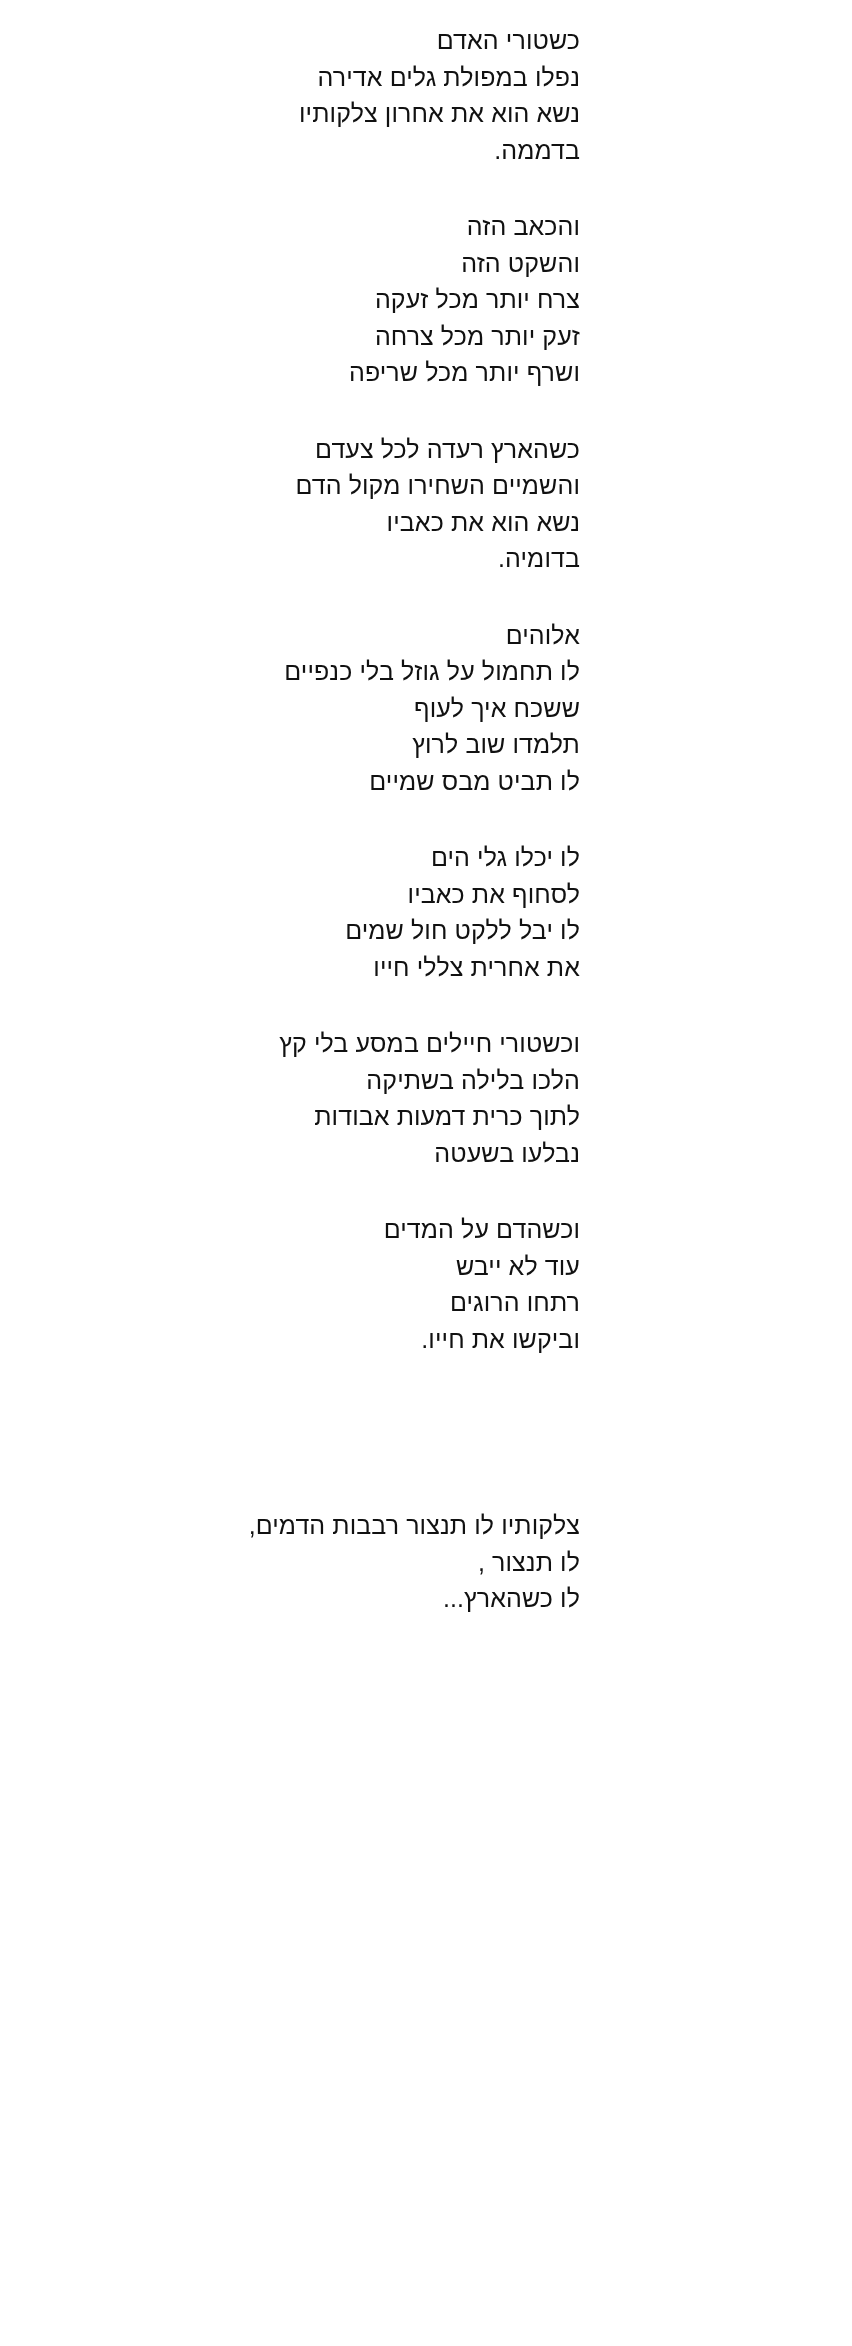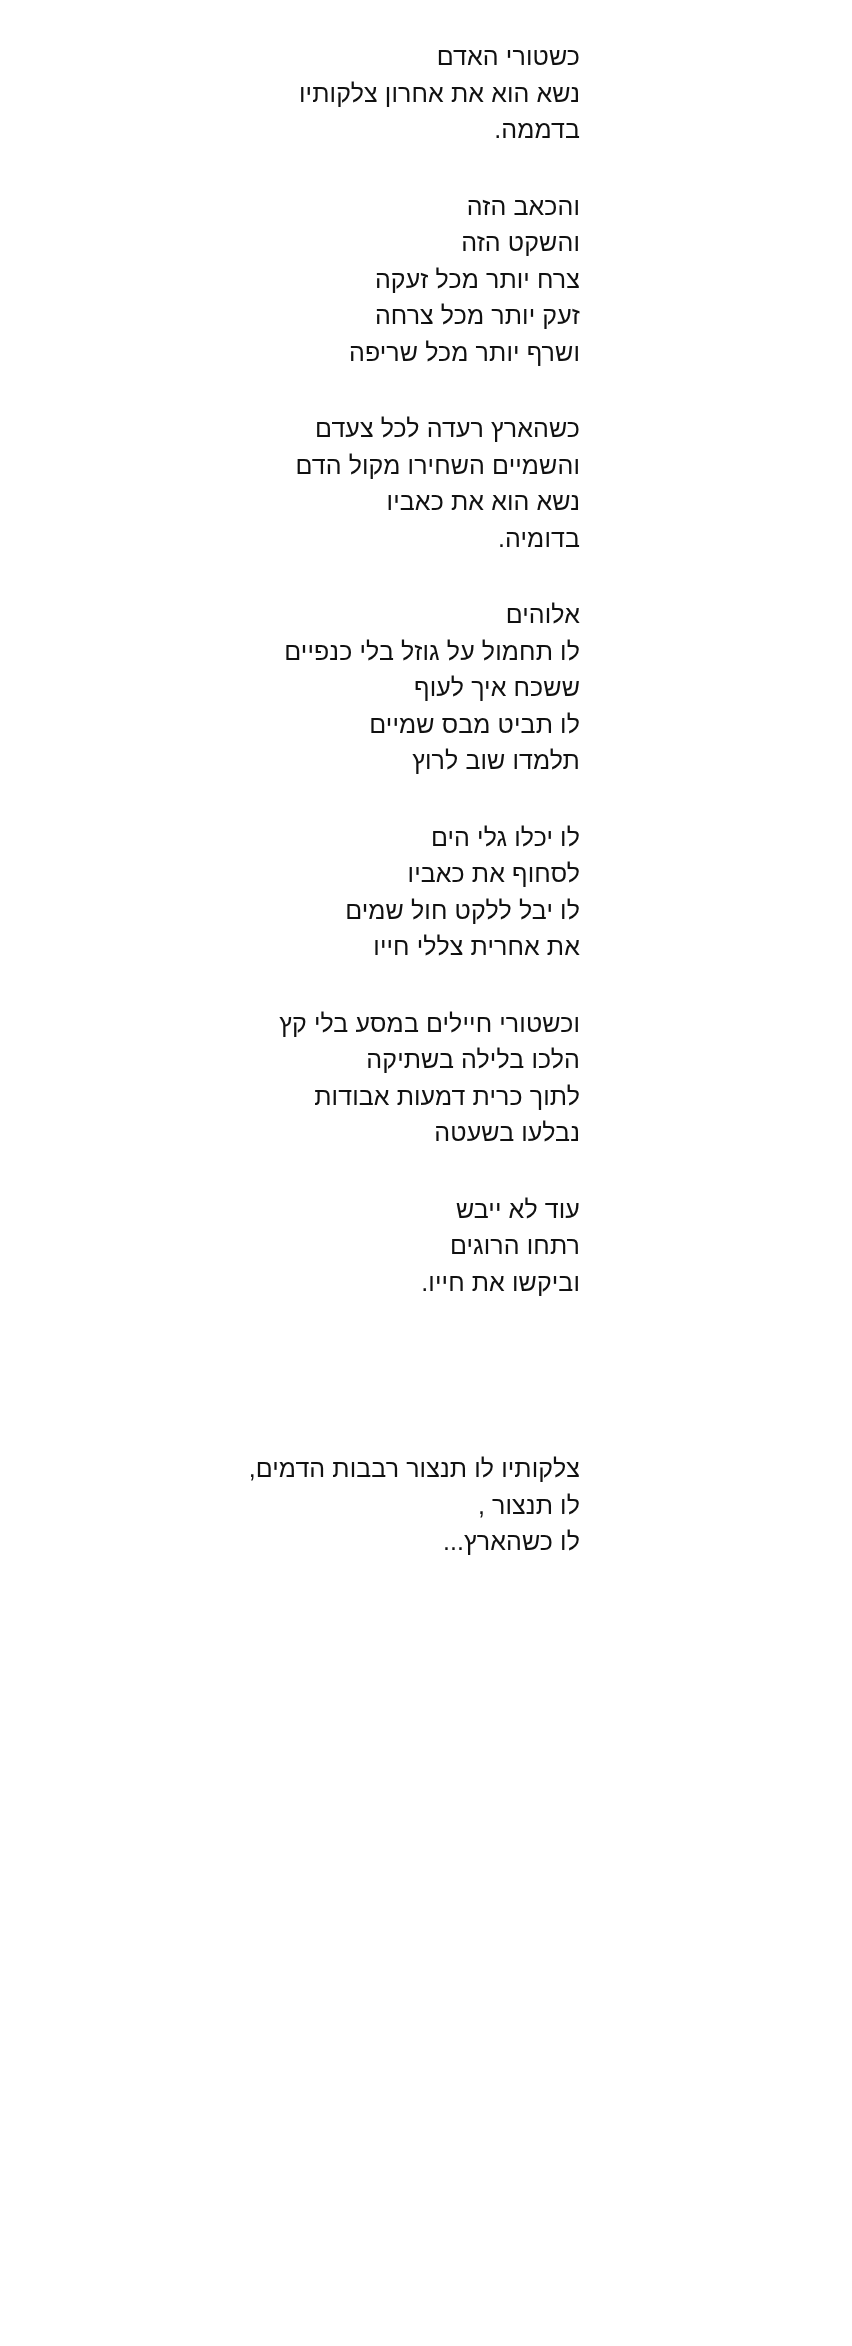--- a/index.html
+++ b/index.html
@@ -21,21 +21,20 @@
     padding: 22px 0 0 0;
     background: #ffffff;
   }
   .poem {
     width: 852px;
     box-sizing: border-box;
     
     padding-right: 272px;
     padding-left: 12px;
     text-align: right;
-    margin-top: 16px;
   }
   .stanza {
     margin: 0 0 40px 0;
   }
   .stanza:last-child {
     margin-bottom: 0;
   }
   .line {
     font-size: 25px;
     line-height: 36.5px;
@@ -49,20 +48,21 @@
   }
 </style>
 </head>
 <body>
 
 <div class="page">
   <div class="poem">
 
     <div class="stanza">
       <div class="line">כשטורי האדם</div>
+      <div class="line">נפלו במפולת גלים אדירה</div>
       <div class="line">נשא הוא את אחרון צלקותיו</div>
       <div class="line">בדממה.</div>
     </div>
 
     <div class="stanza">
       <div class="line">והכאב הזה</div>
       <div class="line">והשקט הזה</div>
       <div class="line">צרח יותר מכל זעקה</div>
       <div class="line">זעק יותר מכל צרחה</div>
       <div class="line">ושרף יותר מכל שריפה</div>
@@ -72,39 +72,40 @@
       <div class="line">כשהארץ רעדה לכל צעדם</div>
       <div class="line">והשמיים השחירו מקול הדם</div>
       <div class="line">נשא הוא את כאביו</div>
       <div class="line">בדומיה.</div>
     </div>
 
     <div class="stanza">
       <div class="line">אלוהים</div>
       <div class="line">לו תחמול על גוזל בלי כנפיים</div>
       <div class="line">ששכח איך לעוף</div>
+      <div class="line">תלמדו שוב לרוץ</div>
       <div class="line">לו תביט מבס שמיים</div>
-      <div class="line">תלמדו שוב לרוץ</div>
     </div>
 
     <div class="stanza">
       <div class="line">לו יכלו גלי הים</div>
       <div class="line">לסחוף את כאביו</div>
       <div class="line">לו יבל ללקט חול שמים</div>
       <div class="line">את אחרית צללי חייו</div>
     </div>
 
     <div class="stanza">
       <div class="line">וכשטורי חיילים במסע בלי קץ</div>
       <div class="line">הלכו בלילה בשתיקה</div>
       <div class="line">לתוך כרית דמעות אבודות</div>
       <div class="line">נבלעו בשעטה</div>
     </div>
 
     <div class="stanza">
+      <div class="line">וכשהדם על המדים</div>
       <div class="line">עוד לא ייבש</div>
       <div class="line">רתחו הרוגים</div>
       <div class="line">וביקשו את חייו.</div>
     </div>
 
     <div class="gap-big"></div>
 
     <div class="stanza">
       <div class="line">צלקותיו לו תנצור רבבות הדמים,</div>
       <div class="line">לו תנצור ,</div>

